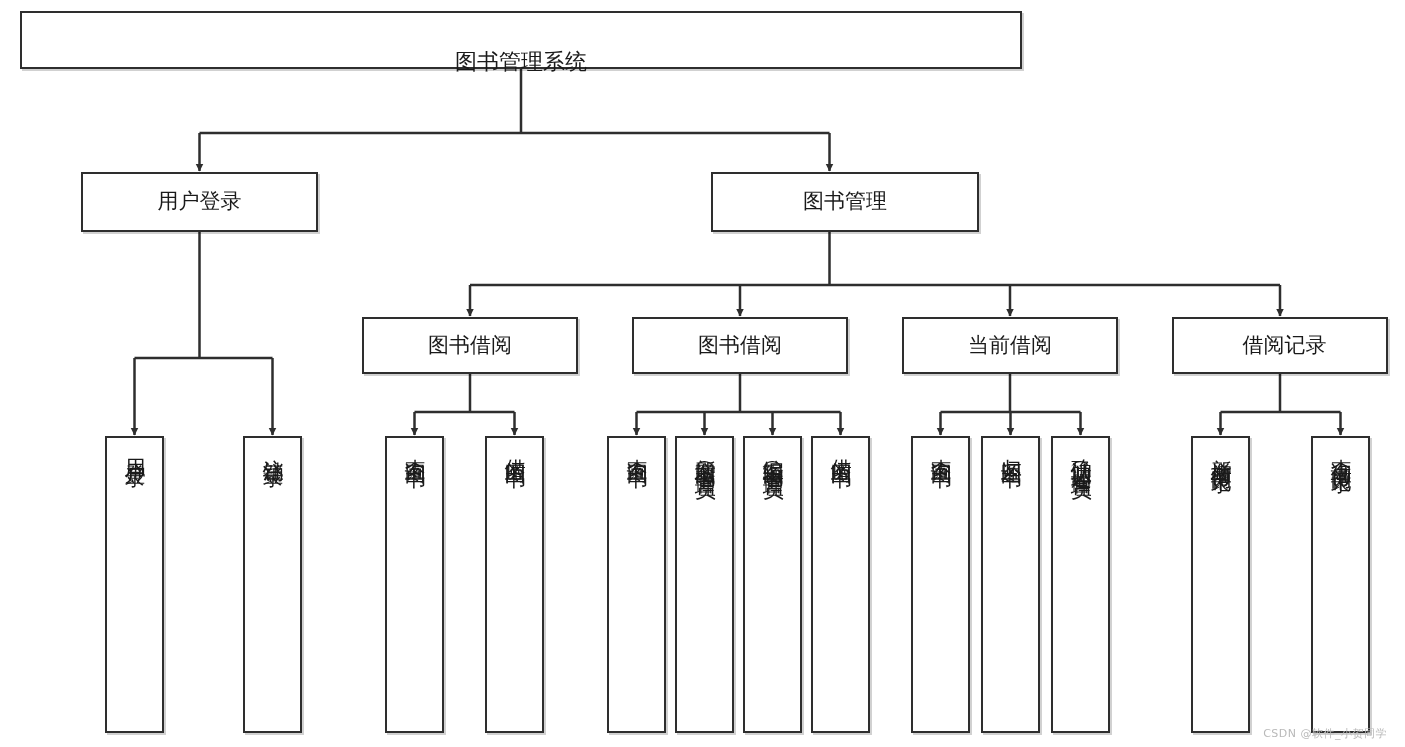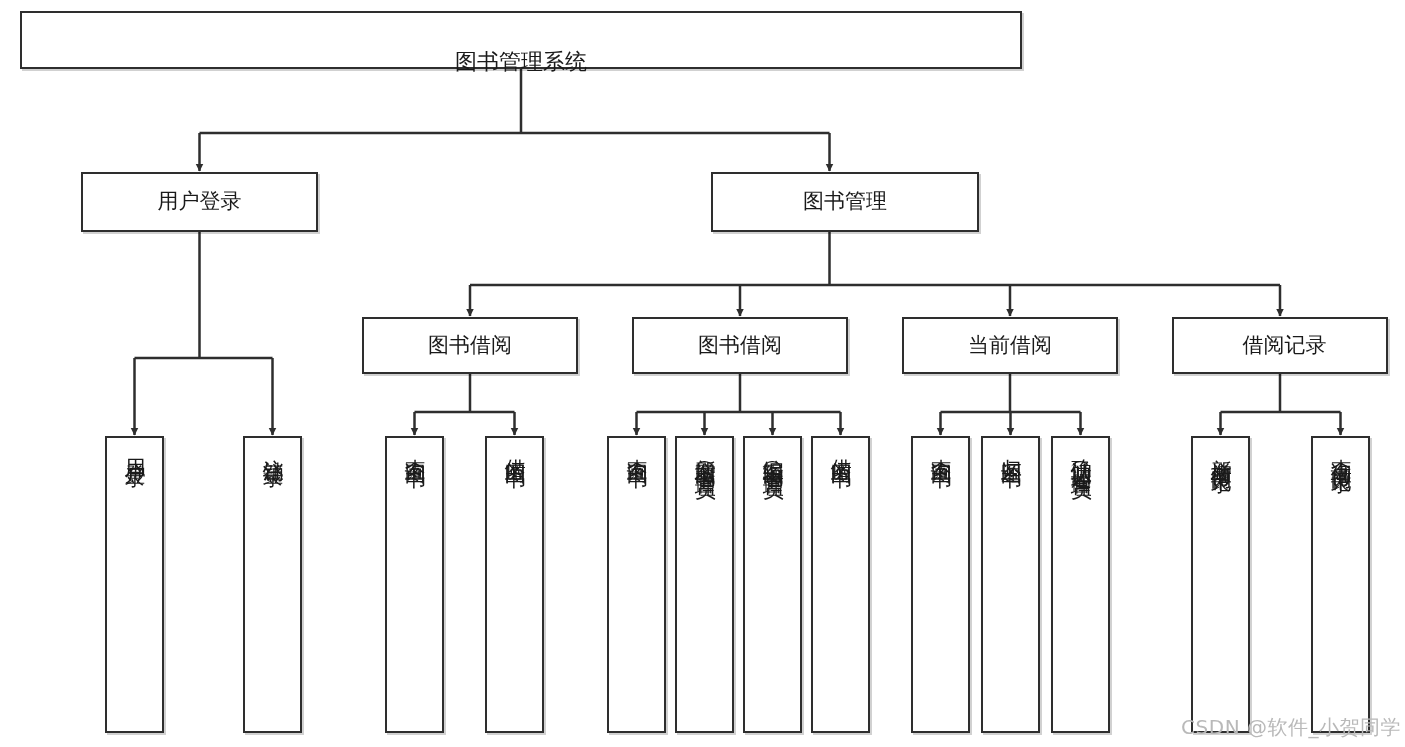--- a/index.html
+++ b/index.html
@@ -28,22 +28,22 @@
   .v-node .node-label{
     writing-mode:vertical-rl;
     text-orientation:upright;
     font-size:21px;
     letter-spacing:3px;
     margin:0 auto;
   }
   .title-node .node-label{font-size:22px;margin-top:44px;}
   svg#connectors{position:absolute;left:0;top:0;width:1405px;height:747px;pointer-events:none;}
   #watermark{
-    position:absolute;right:4px;bottom:6px;
-    font-size:20px;color:#b9b9b9;
+    position:absolute;right:18px;bottom:6px;
+    font-size:11px;color:#b9b9b9;
     letter-spacing:0.5px;white-space:nowrap;user-select:none;
   }
 </style>
 </head>
 <body>
 
 <div id="diagram-root">
 
   <svg id="connectors" viewBox="0 0 1405 747" xmlns="http://www.w3.org/2000/svg">
     <defs>

